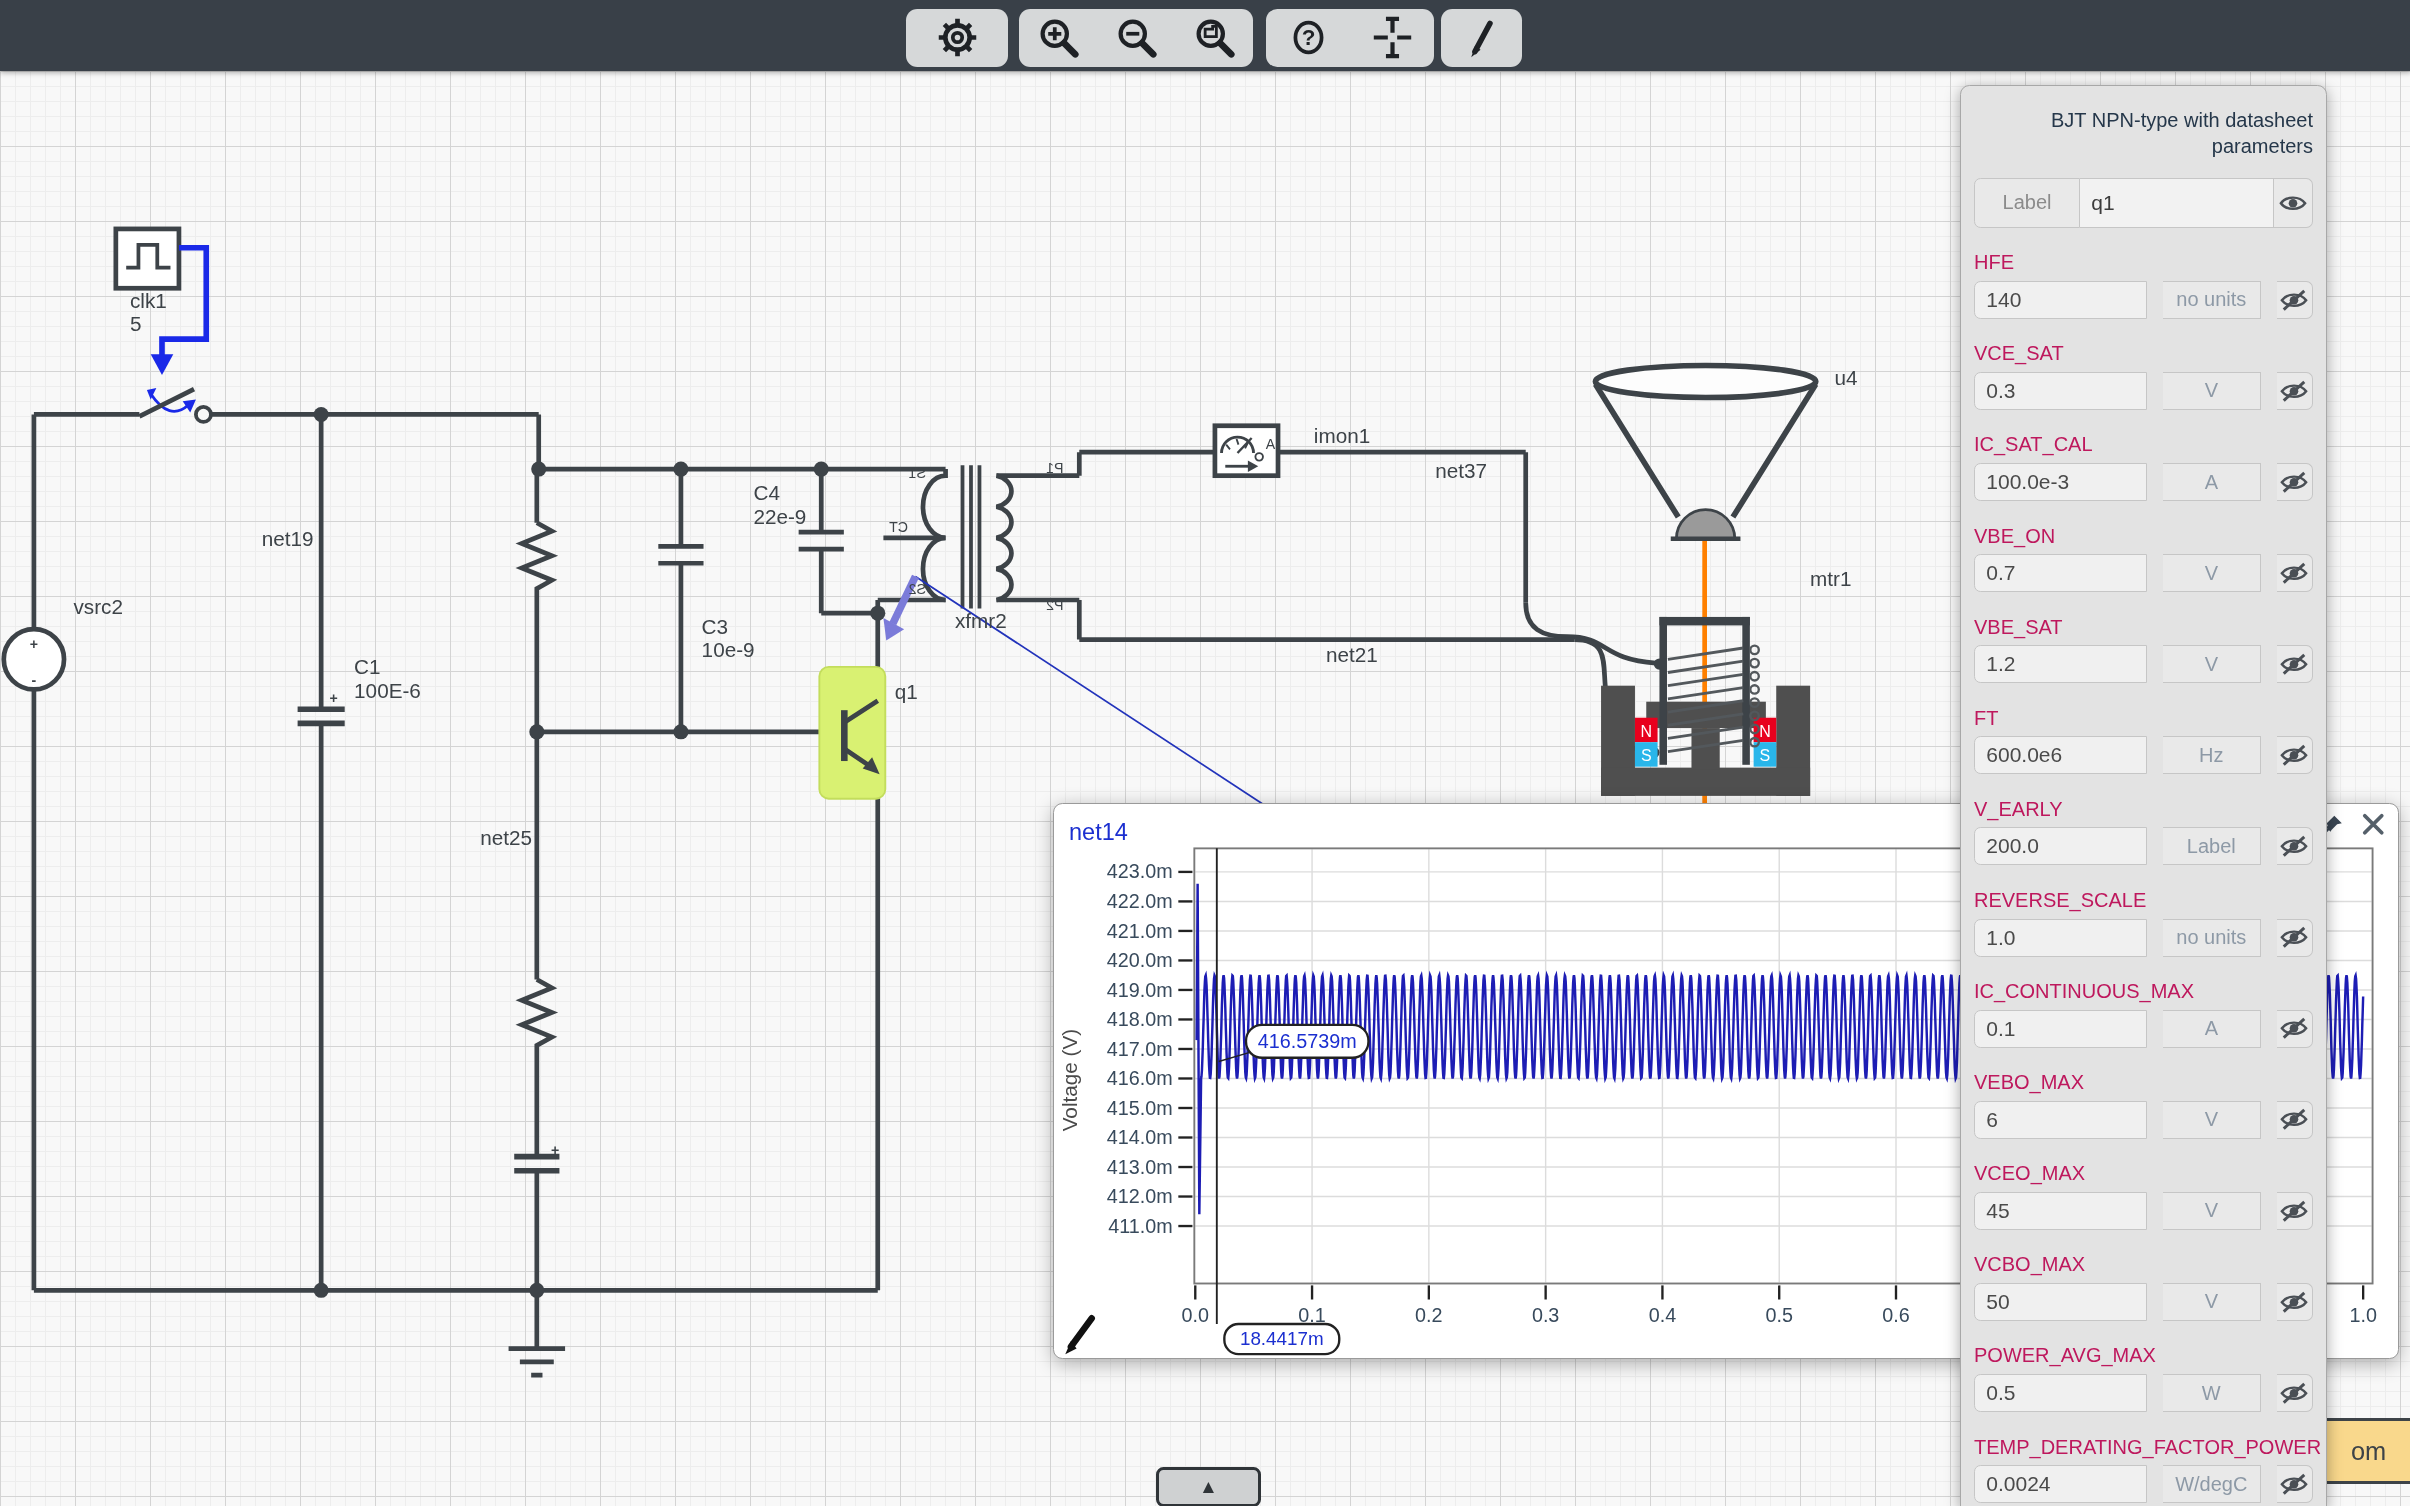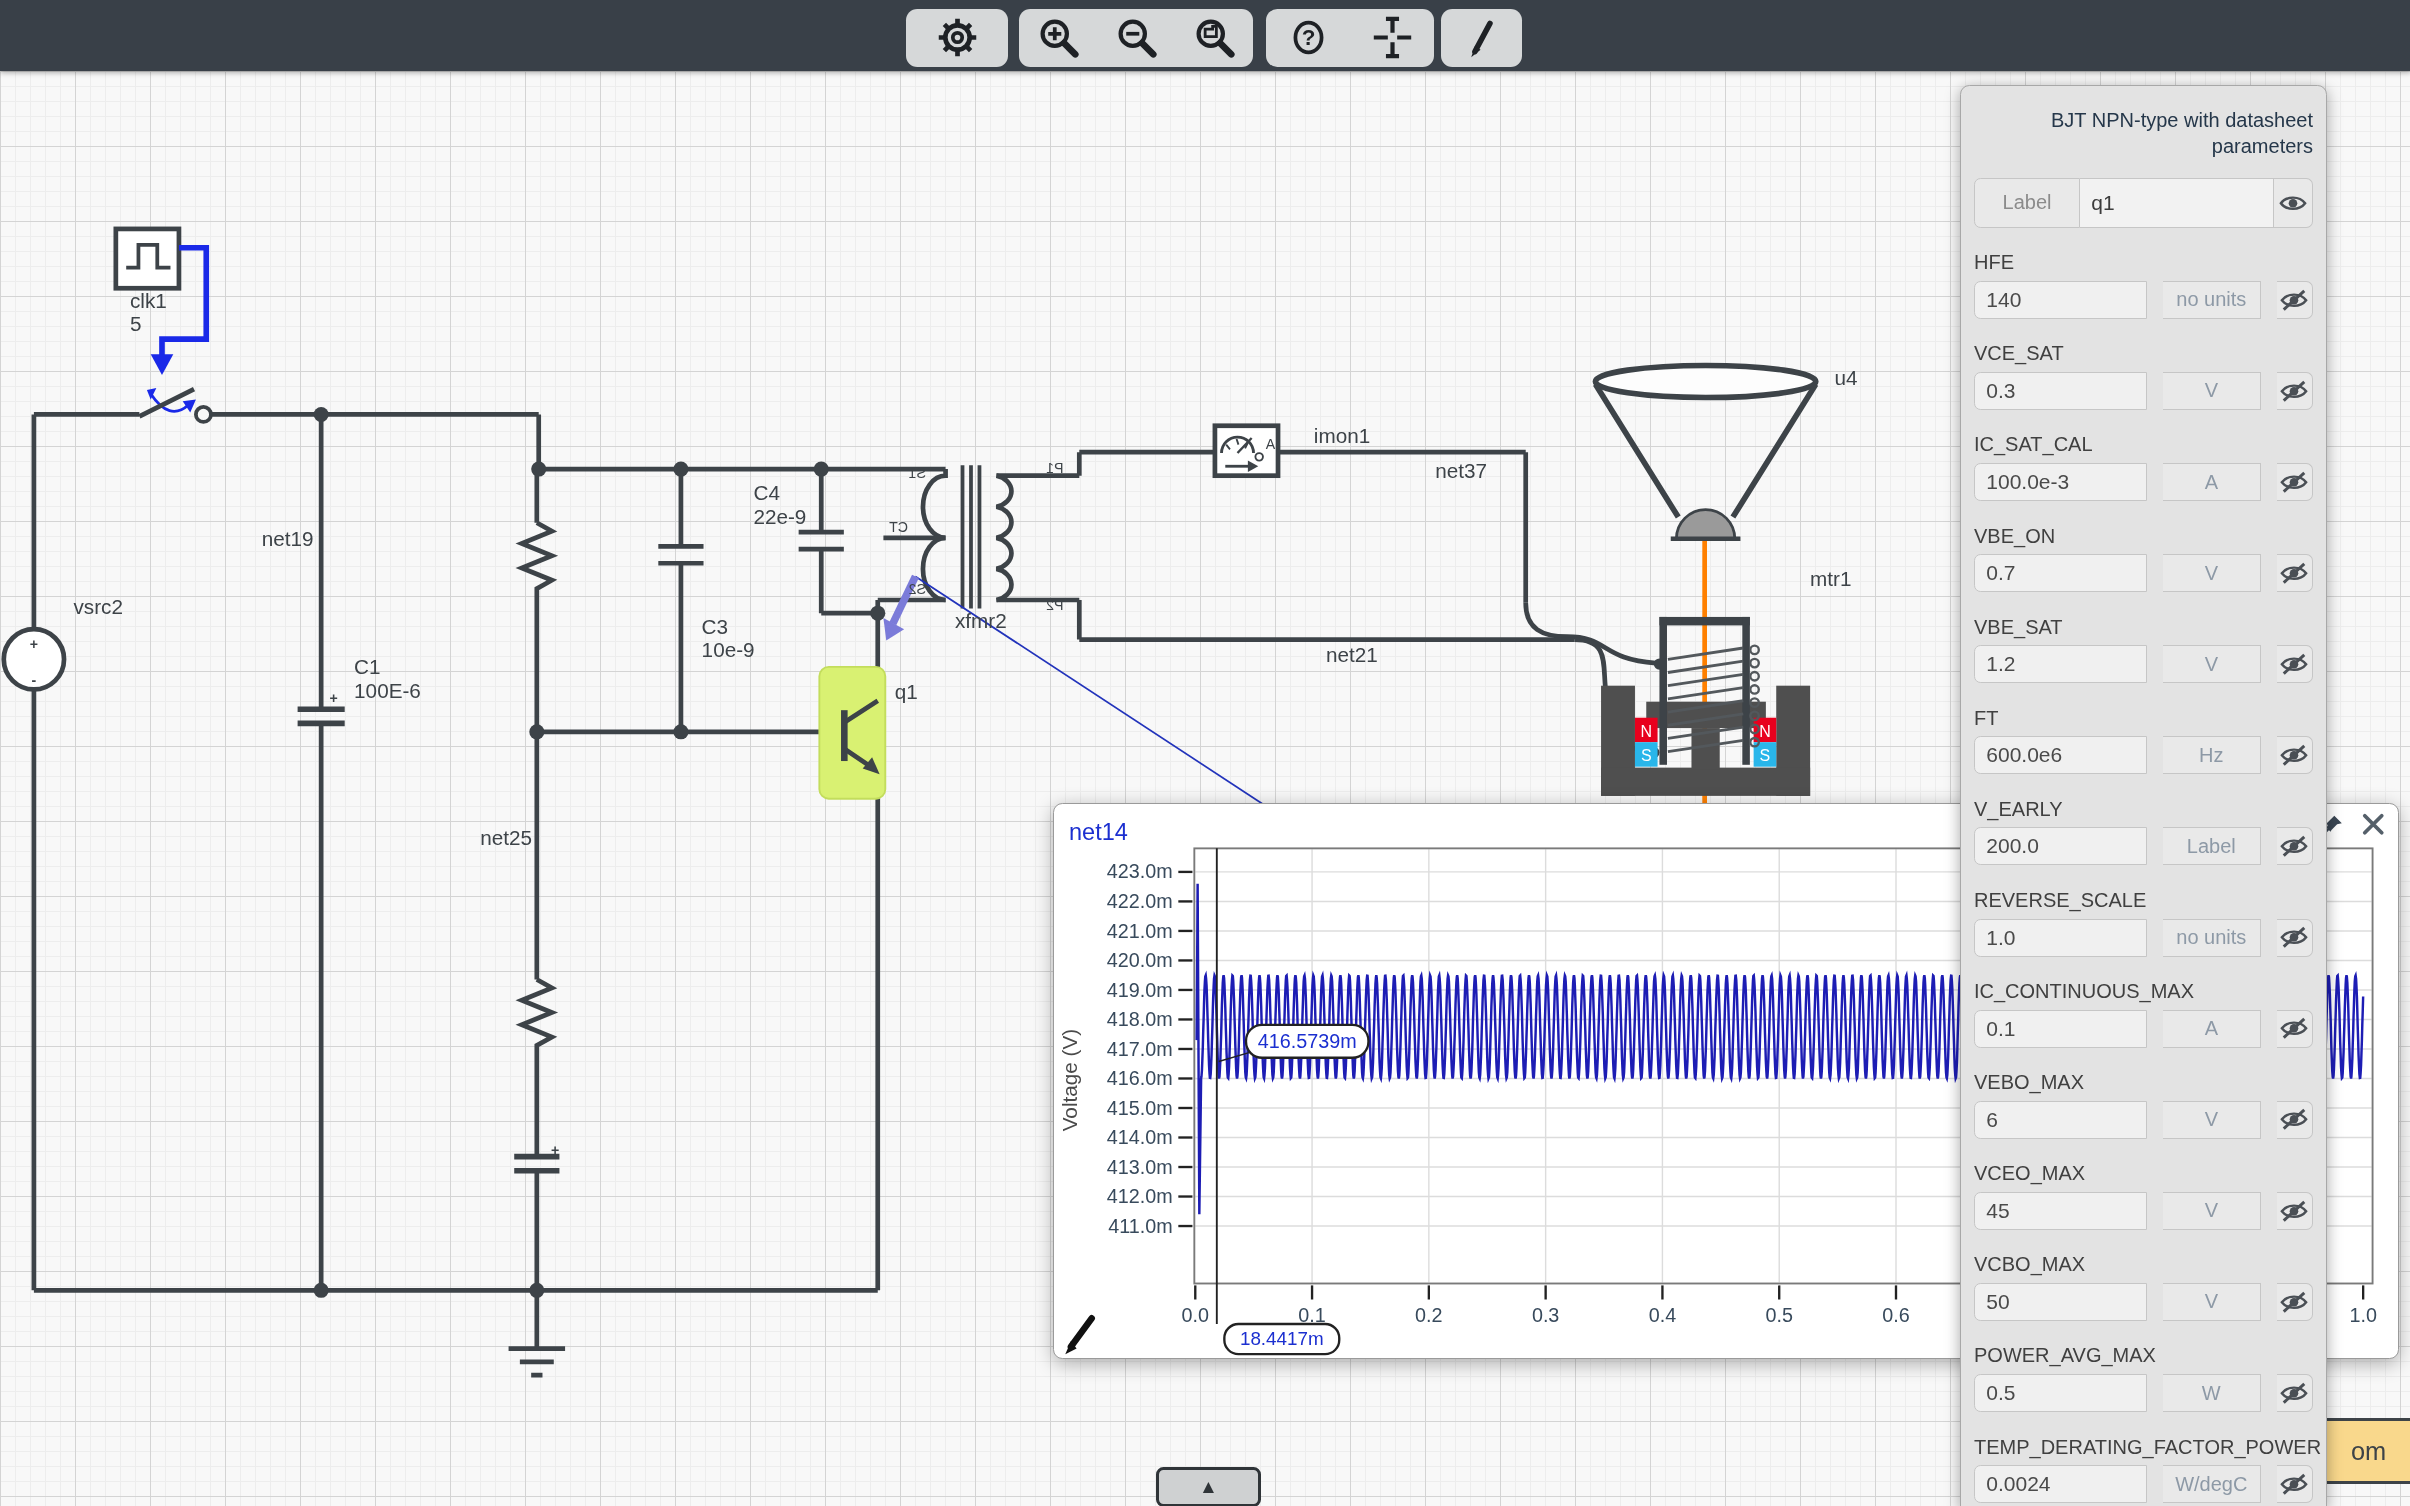--- a/index.html
+++ b/index.html
@@ -38,21 +38,21 @@
   .prop-title{font-size:21.7px;color:#25374a;font-weight:bold;flex:1;}
   .prop-body{padding:3.8px 13px 0 13px;}
   .prop-desc{font-size:20px;color:#25374a;line-height:26px;margin:17px 0 19px 0;text-align:right;}
   .label-row{display:flex;height:50px;margin-bottom:3.8px;}
   .label-key{width:104px;background:#e9e9e9;border:0.9px solid #c6c6c6;border-radius:6.6px 0 0 6.6px;
     color:#8b8b8b;font-size:20px;display:flex;align-items:center;justify-content:center;}
   .label-val{flex:1;background:#f2f2f2;border:0.9px solid #c6c6c6;border-left:none;font-size:21px;
     color:#3c3c3c;display:flex;align-items:center;padding-left:11.3px;}
   .eye-box{width:38px;background:#e9e9e9;border:0.9px solid #c6c6c6;border-left:none;
     border-radius:0 6.6px 6.6px 0;display:flex;align-items:center;justify-content:center;}
-  .p-label{font-size:20px;color:#404040;margin:23.5px 0 6.6px 0;}
+  .p-label{font-size:20px;color:#be185d;margin:23.5px 0 6.6px 0;}
   .p-row{display:flex;height:38px;gap:16px;}
   .p-val{width:185px;background:#f0f0f0;border:0.9px solid #c6c6c6;border-radius:6.6px 0 0 6.6px;
     font-size:21px;color:#4a4a4a;display:flex;align-items:center;padding-left:11.3px;box-sizing:border-box;}
   .p-unit{width:105px;background:#e9e9e9;border:0.9px solid #c6c6c6;border-left:none;font-size:20px;
     color:#8d99a6;display:flex;align-items:center;justify-content:center;box-sizing:border-box;}
   
   .zoombtn{position:absolute;left:2318px;top:1418px;width:141px;height:66px;background:#f9d88c;
     border:3.8px solid #3d4348;border-radius:9.4px;font-size:25.4px;color:#3d4348;z-index:20;
     display:flex;align-items:center;justify-content:flex-start;padding-left:30px;box-sizing:border-box;}
   .expander{position:absolute;left:1156px;top:1467px;width:105px;height:40px;background:#cfd1d2;

